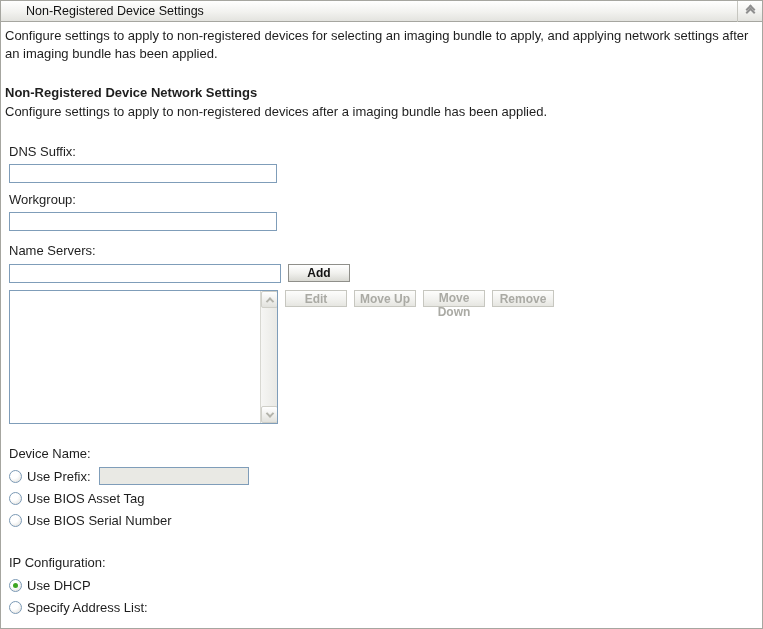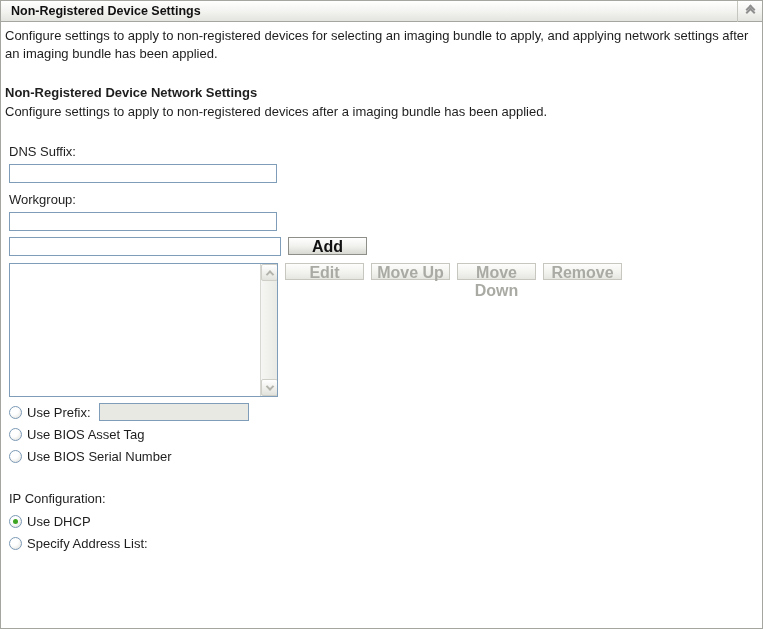--- a/index.html
+++ b/index.html
@@ -19,23 +19,23 @@
   }
   
   .panel-header {
     height: 21px;
     background: linear-gradient(to bottom, #ffffff 0%, #f2f2ef 55%, #e3e3df 100%);
     border-bottom: 1px solid #a6a6a0;
     display: flex;
     align-items: center;
   }
   .panel-title {
-    font-weight: bold;
+    font-weight: normal;
     font-size: 12.5px;
-    padding-left: 10px;
+    padding-left: 25px;
     color: #111;
     flex: 1;
   }
   .header-sep {
     width: 1px; height: 21px;
     background: #c6c6c0;
     margin-right: 0;
   }
   .collapse-btn {
     width: 24px; height: 21px;
@@ -80,26 +80,26 @@
     outline: none;
   }
   
   .add-row {
     display: flex;
     align-items: flex-start;
     margin: 6px 0 0 8px;
   }
   .add-row .text-input { margin: 0; width: 272px; }
   .btn {
-    width: 79px; height: 18px;
+    width: 62px; height: 18px;
     margin-left: 7px;
     border: 1px solid #8f8f8a;
     background: linear-gradient(to bottom, #ffffff 0%, #f1f1ee 50%, #d9d9d3 100%);
     font-family: "Liberation Sans", sans-serif;
-    font-size: 16px;
+    font-size: 12px;
     font-weight: bold;
     color: #111;
     cursor: pointer;
   }
   .btn.disabled {
     border-color: #c7c7c0;
     color: #aaaaa4;
     background: linear-gradient(to bottom, #fdfdfc 0%, #f2f2ef 55%, #e6e6e1 100%);
     cursor: default;
   }
@@ -196,20 +196,21 @@
 
   <div class="section-heading">Non-Registered Device Network Settings</div>
   <div class="section-desc">Configure settings to apply to non-registered devices after a imaging bundle has been applied.</div>
 
   <div class="field-label">DNS Suffix:</div>
   <input class="text-input" type="text" value="" style="">
 
   <div class="field-label tight">Workgroup:</div>
   <input class="text-input" type="text" value="" style="">
 
+  <div class="field-label mid">Name Servers:</div>
 
   <div class="add-row">
     <input class="text-input" type="text" value="" style="">
     <button class="btn">Add</button>
   </div>
 
   <div class="list-row">
     <div class="listbox">
       <div class="scrollbar">
         <div class="scroll-btn up">
@@ -221,20 +222,21 @@
       </div>
     </div>
     <div class="btn-col">
       <button class="btn disabled">Edit</button>
       <button class="btn disabled">Move Up</button>
       <button class="btn disabled">Move Down</button>
       <button class="btn disabled">Remove</button>
     </div>
   </div>
 
+  <div class="field-label" style="margin-top:22px">Device Name:</div>
 
   <div class="radio-row first">
     <span class="radio"></span>
     <span>Use Prefix:</span>
     <input class="prefix-input" type="text" disabled="" value="" style="">
   </div>
   <div class="radio-row">
     <span class="radio"></span>
     <span>Use BIOS Asset Tag</span>
   </div>

